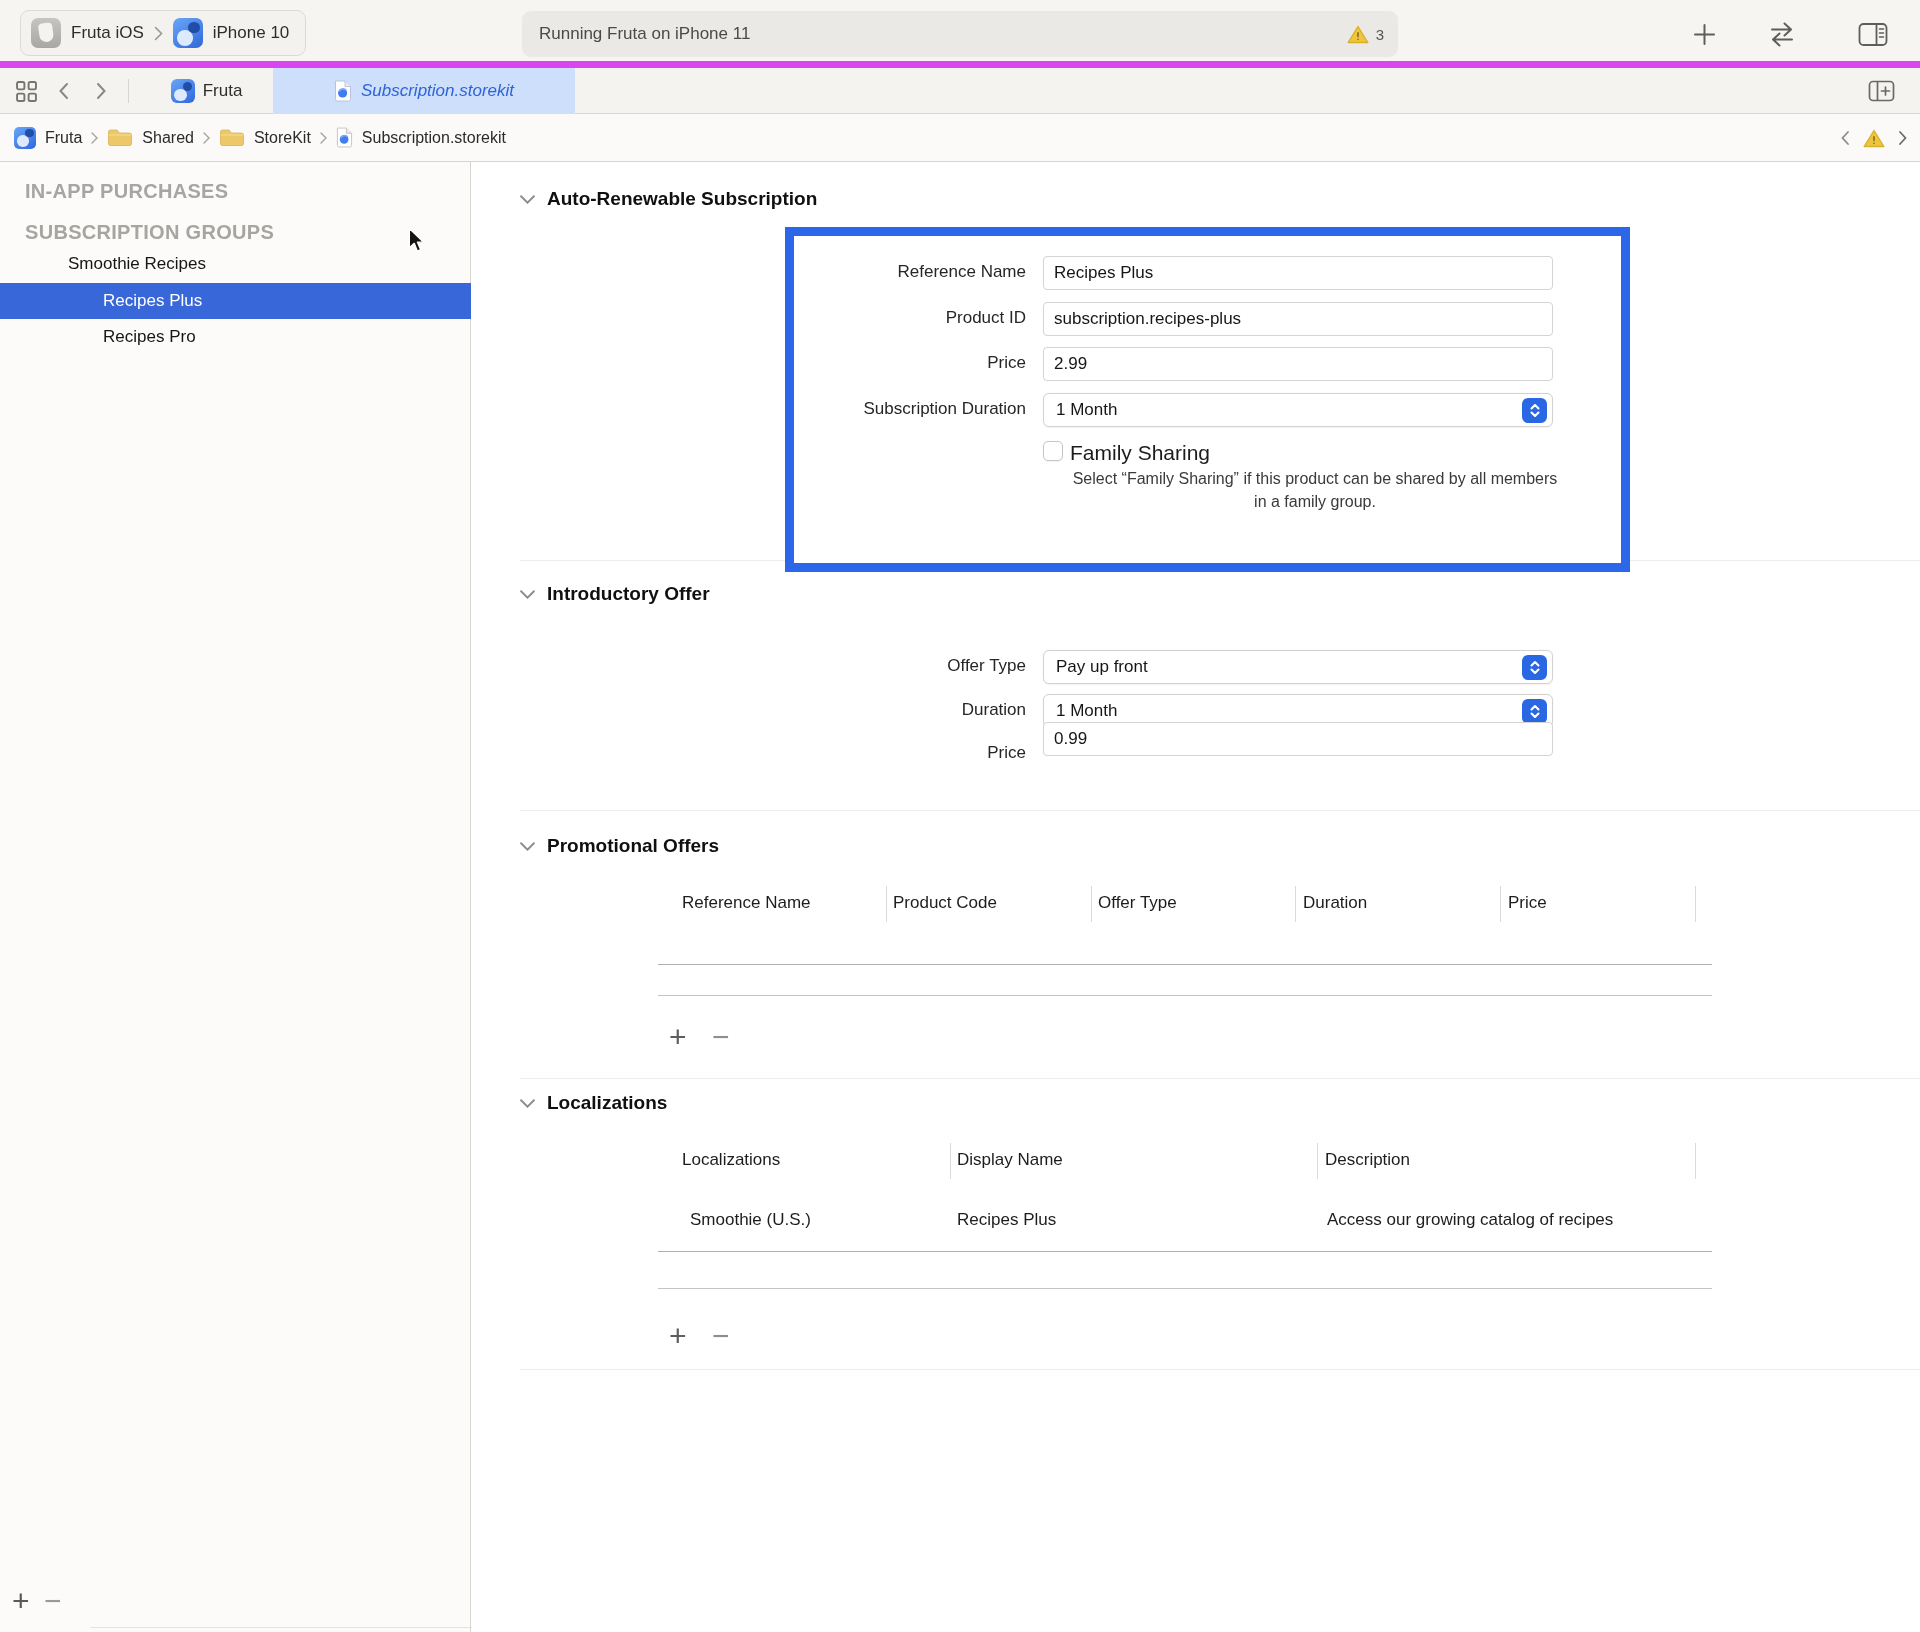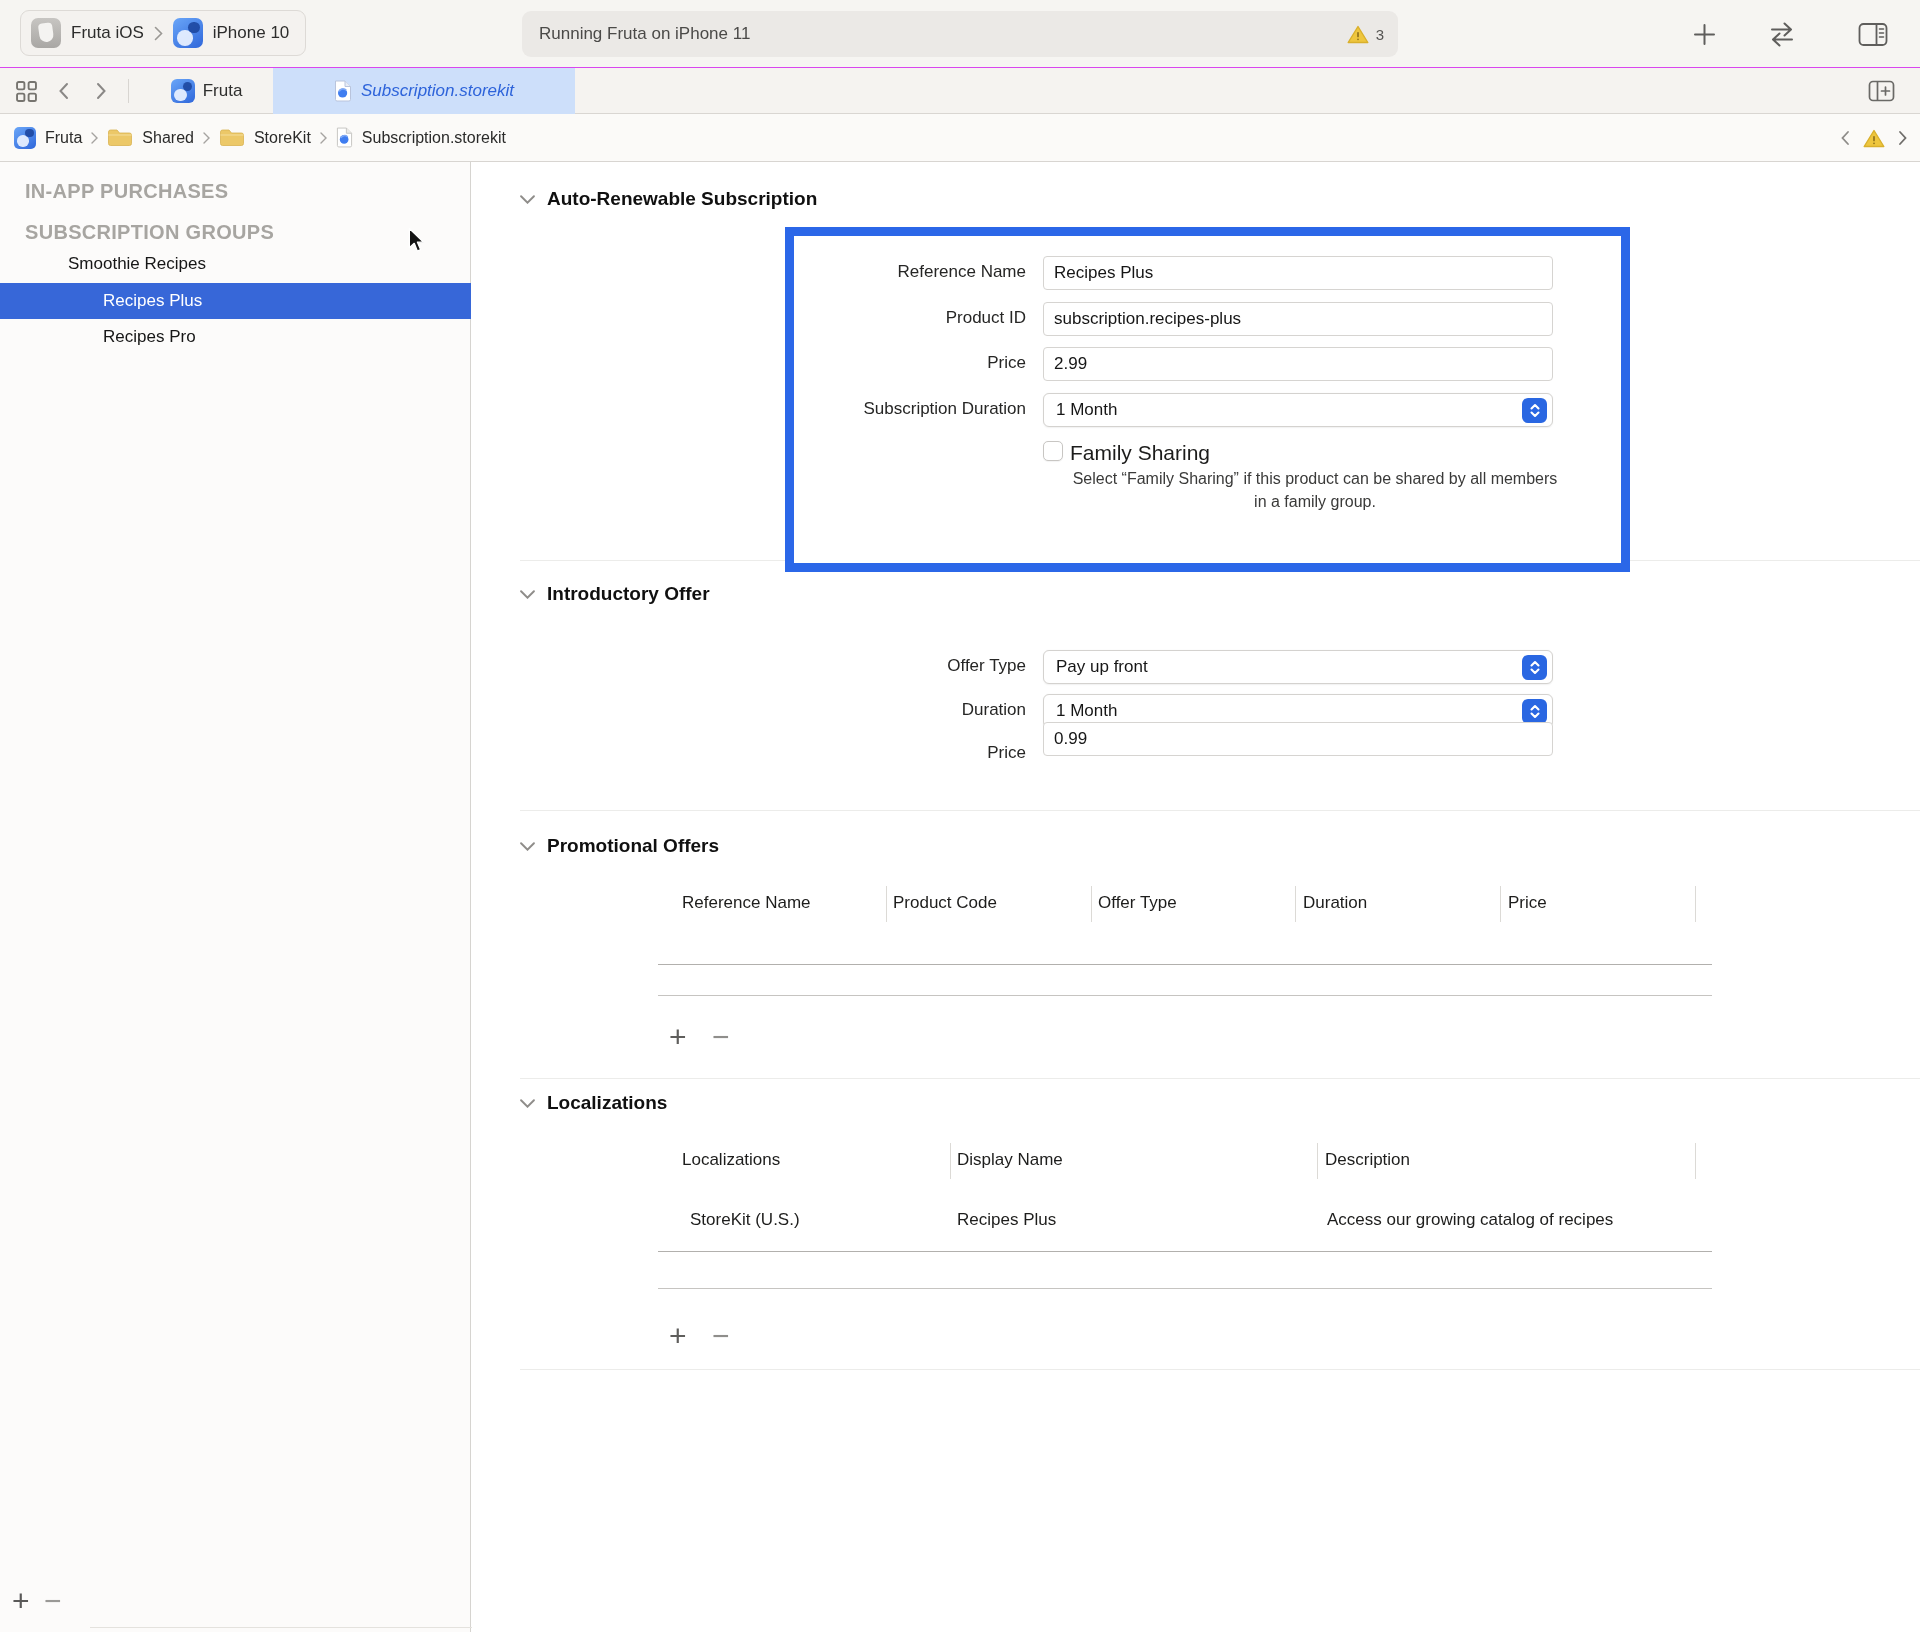--- a/index.html
+++ b/index.html
@@ -6,21 +6,21 @@
   html,body { width:1920px; height:1632px; }
   body {
     font-family:"Liberation Sans","DejaVu Sans",sans-serif;
     background:#ffffff; color:#222; overflow:hidden; position:relative;
   }
   .abs { position:absolute; }
   svg { display:block; }
 
   
   #toolbar { position:absolute; left:0; top:0; width:1920px; height:68px;
-             background:#f6f5f2; border-bottom:1px solid #d946ef; }
+             background:#f6f5f2; border-bottom:7px solid #d946ef; }
   .scheme-pill { position:absolute; left:20px; top:10px; height:46px;
                  display:flex; align-items:center; gap:10px; padding:0 16px 0 10px;
                  background:#f4f2ef; border:1px solid #dddad6; border-radius:9px; }
   .appicon { border-radius:7px; background:linear-gradient(145deg,#6aa6f8,#2f67da);
              position:relative; overflow:hidden; flex:none; }
   .appicon .blob1 { position:absolute; left:15%; bottom:8%; width:52%; height:52%;
                     background:#eaf2ff; border-radius:50%; opacity:.92; }
   .appicon .blob2 { position:absolute; right:10%; top:12%; width:38%; height:38%;
                     background:#173f96; border-radius:50%; opacity:.8; }
   .grayicon { border-radius:7px; background:linear-gradient(#c7c5c2,#a9a7a4);
@@ -362,21 +362,21 @@
     <span class="sec-title">Localizations</span>
   </div>
 
   <div class="th" style="left:210px;top:988px;">Localizations</div>
   <div class="th" style="left:485px;top:988px;">Display Name</div>
   <div class="th" style="left:853px;top:988px;">Description</div>
   <div class="colsep" style="left:478px;top:981px;"></div>
   <div class="colsep" style="left:845px;top:981px;"></div>
   <div class="colsep" style="left:1223px;top:981px;"></div>
 
-  <div class="td" style="left:218px;top:1048px;">StoreKit (U.S.)</div>
+  <div class="td" style="left:218px;top:1048px;">Smoothie (U.S.)</div>
   <div class="td" style="left:485px;top:1048px;">Recipes Plus</div>
   <div class="td" style="left:855px;top:1048px;">Access our growing catalog of recipes</div>
 
   <div class="hline" style="top:1089px;background:#b2b0ad;"></div>
   <div class="hline" style="top:1126px;background:#c6c4c1;"></div>
 
   <div class="pm" style="left:197px;top:1157px;">+</div>
   <div class="pm" style="left:240px;top:1157px;color:#8f8e8b;">−</div>
 
   <div class="divider" style="top:1207px;"></div>

